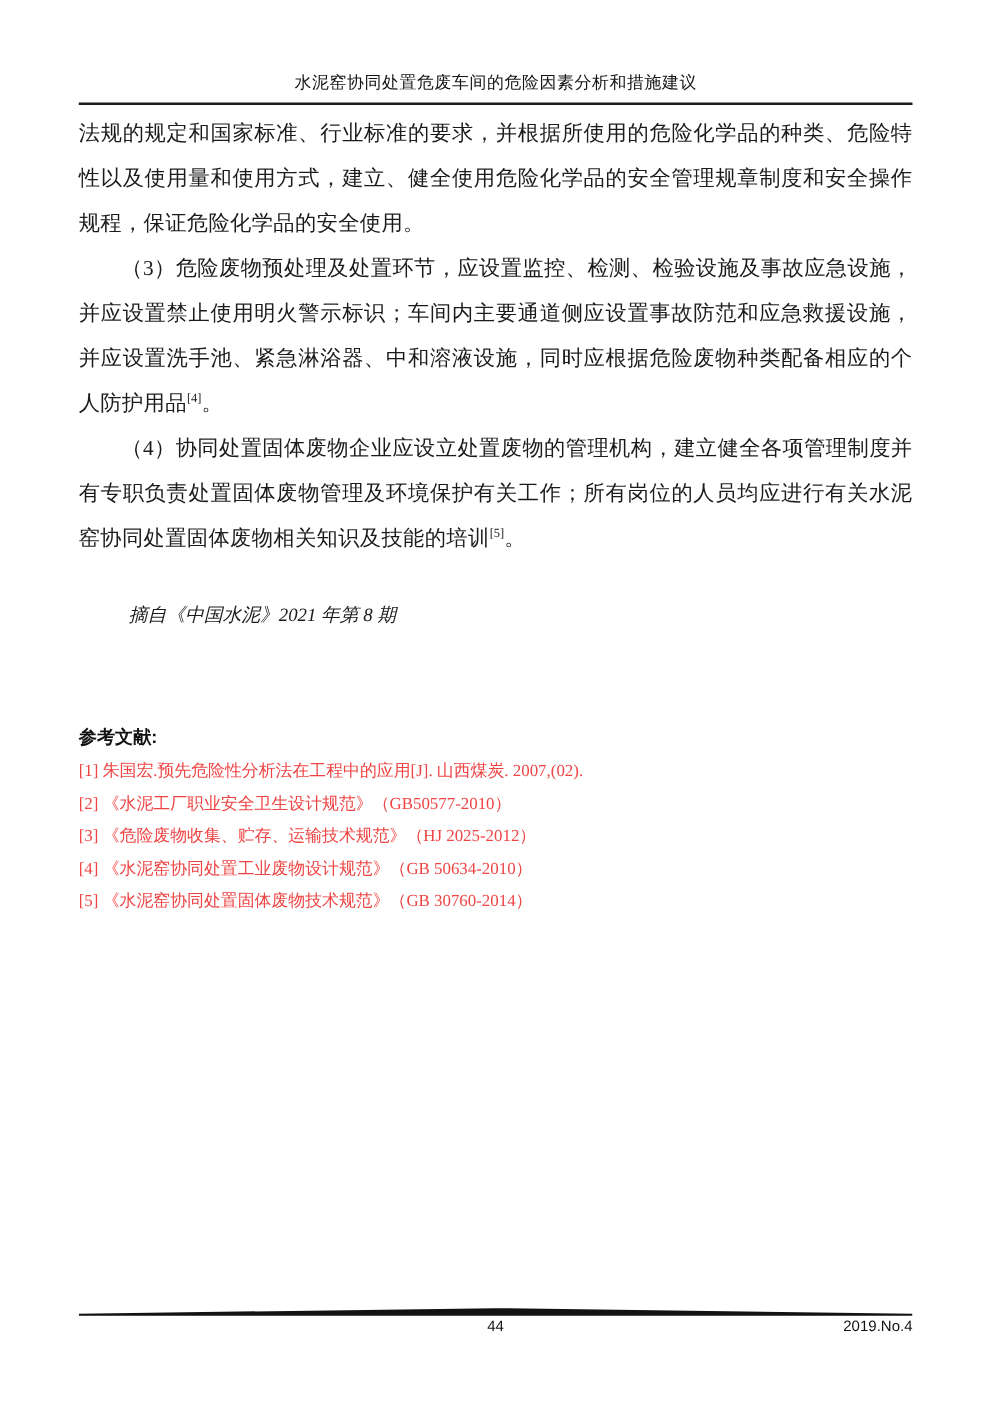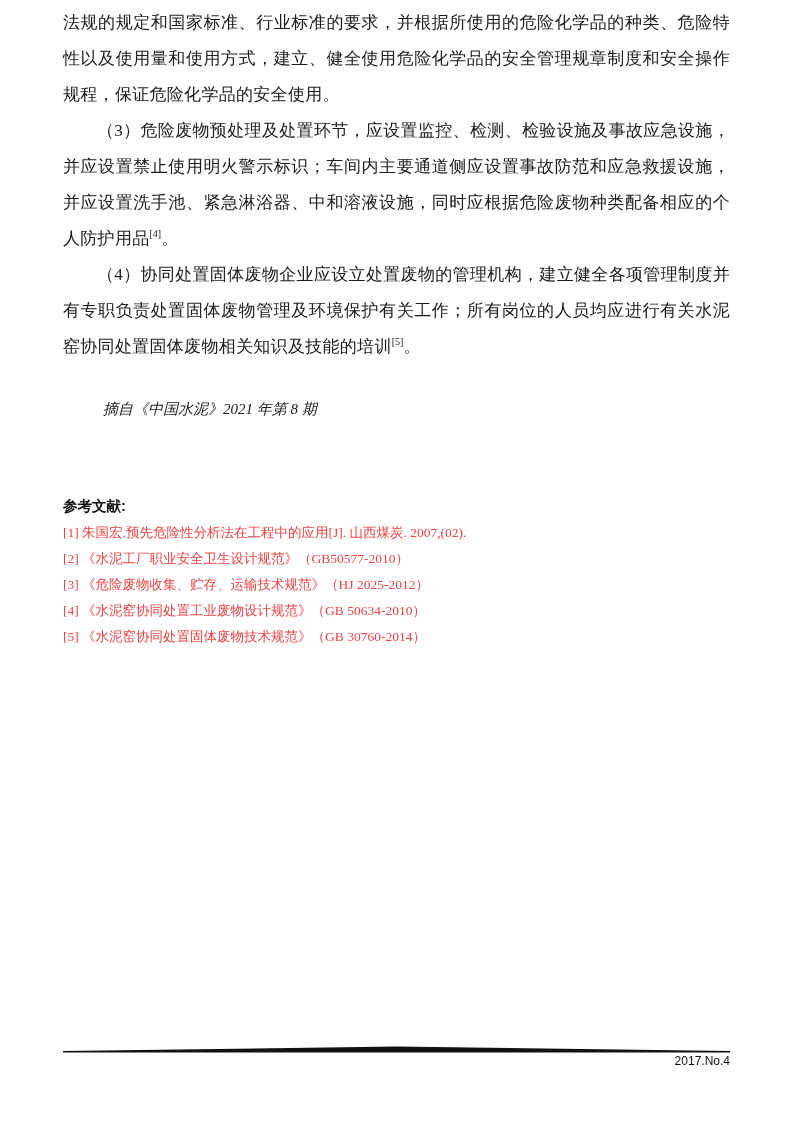--- a/index.html
+++ b/index.html
@@ -99,20 +99,23 @@
   .issue-label {
     position: absolute;
     right: 0;
   }
 </style>
 </head>
 <body>
 
 <div class="page">
 
+  <div class="header">
+    <div class="header-title">水泥窑协同处置危废车间的危险因素分析和措施建议</div>
+  </div>
 
   <div class="content">
 
     <p class="para noindent">
       <span>法规的规定和国家标准、行业标准的要求，并根据所使用的危险化学品的种类、危险特性以及使用量和使用方式，建立、健全使用危险化学品的安全管理规章制度和安全操作规程，保证危险化学品的安全使用。</span>
     </p>
 
     <p class="para indent">
       <span>（3）危险废物预处理及处置环节，应设置监控、检测、检验设施及事故应急设施，并应设置禁止使用明火警示标识；车间内主要通道侧应设置事故防范和应急救援设施，并应设置洗手池、紧急淋浴器、中和溶液设施，同时应根据危险废物种类配备相应的个人防护用品</span><sup>[4]</sup><span>。</span>
     </p>
@@ -135,17 +138,18 @@
       <div class="ref-item">[5] 《水泥窑协同处置固体废物技术规范》（GB 30760-2014）</div>
     </div>
 
   </div>
 
   <div class="footer">
     <svg class="footer-rule" viewBox="0 0 667 7" preserveAspectRatio="none" aria-hidden="true">
       <polygon points="0,5 333,0.5 667,5 667,6.5 0,6.5" fill="#121212"></polygon>
     </svg>
     <div class="footer-row">
-      <span class="issue-label">2017.No.4</span>
+      <span class="page-number">44</span>
+      <span class="issue-label">2019.No.4</span>
     </div>
   </div>
 
 </div>
 
 </body></html>

